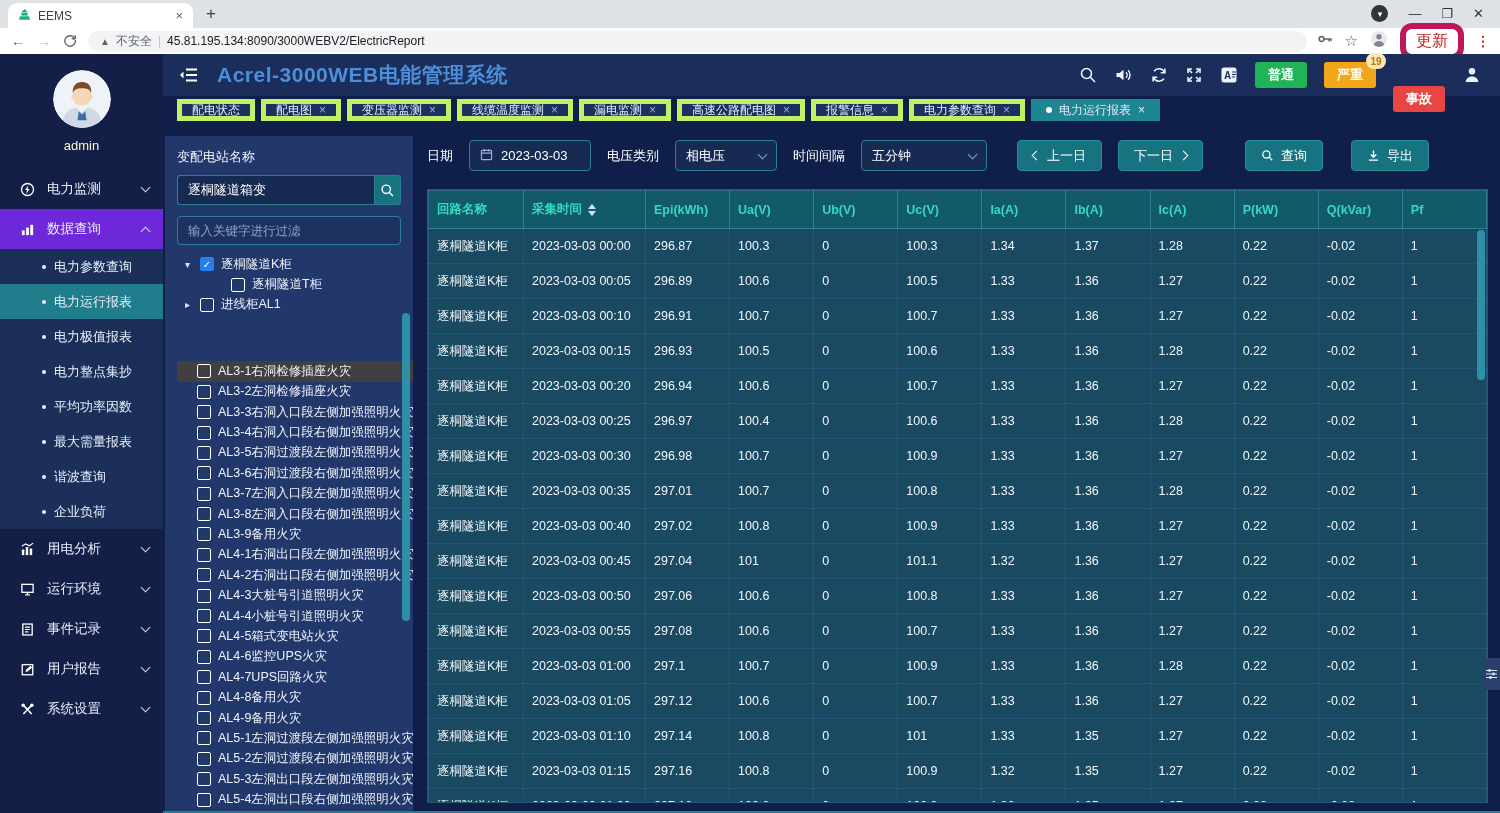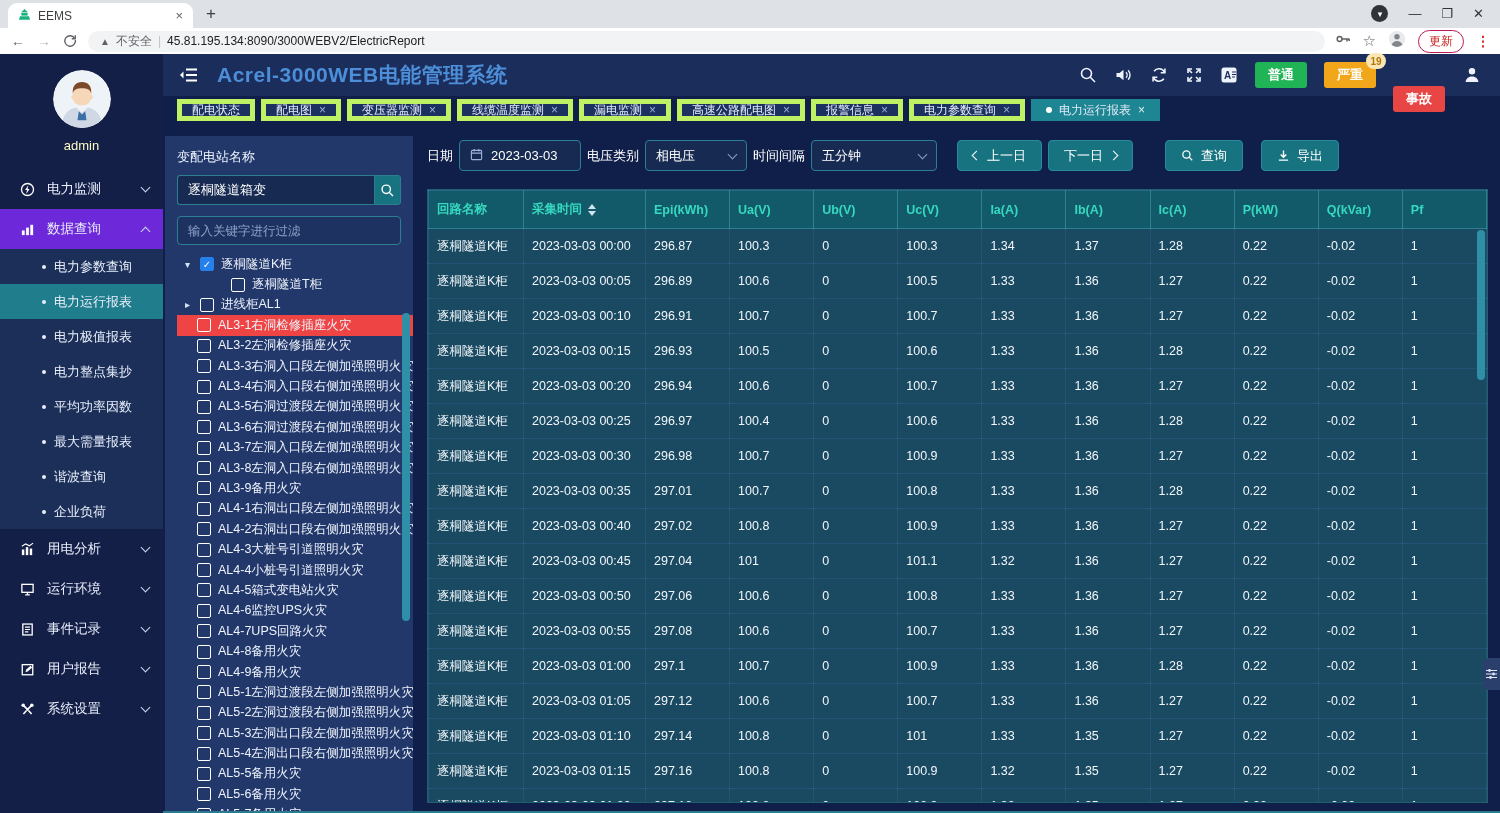--- a/index.html
+++ b/index.html
@@ -14,21 +14,21 @@
   .media-circle { width:17px; height:17px; border-radius:50%; background:#30343a; color:#fff; font-size:9px; display:flex; align-items:center; justify-content:center; }
   .win-glyph { font-size:13px; color:#30343a; }
   .urlbar { height:26px; background:#fff; display:flex; align-items:center; gap:10px; padding:0 10px; }
   .nav-glyph { font-size:14px; color:#5f6368; width:16px; text-align:center; }
   .nav-glyph.dis { color:#b6bac0; }
   .url-pill { flex:1; height:21px; background:#f1f3f4; border-radius:11px; display:flex; align-items:center; gap:6px; padding:0 12px; font-size:12px; color:#202124; }
   .warn-tri { color:#5f6368; font-size:10px; }
   .sec-label { color:#5f6368; }
   .pill-div { color:#c0c4c9; }
   .url-right { display:flex; align-items:center; gap:12px; }
-  .update-pill { border:1px solid #be185d; color:#c5221f; border-radius:12px; padding:2px 10px; font-size:12px; background:#fff; }
+  .update-pill { border:6px solid #be185d; color:#c5221f; border-radius:12px; padding:2px 10px; font-size:16px; background:#fff; }
   .kebab { color:#d93025; font-size:14px; font-weight:bold; }
 
   
   .app { display:flex; height:759px; }
   .sidebar { width:163px; flex-shrink:0; background:#141f47; display:flex; flex-direction:column; align-items:center; padding-top:16px; }
   .avatar { width:58px; height:58px; border-radius:50%; overflow:hidden; }
   .username { color:#fef9c3; font-size:13px; margin:10px 0 16px; }
   .menu { width:100%; }
   .menu-item { height:40px; display:flex; align-items:center; padding:0 14px 0 20px; color:#e9eefb; font-size:13.5px; cursor:pointer; }
   .menu-group.open .menu-item { background:#6d28d9; }
@@ -64,27 +64,27 @@
   .search-row { display:flex; margin-right:12px; }
   .search-input { flex:1; height:30px; background:#172a52; border:1px solid #2c7f92; border-right:none; border-radius:3px 0 0 3px; color:#fff; font-size:13px; padding:0 10px; outline:none; }
   .search-btn { width:44px; height:30px; background:#177380; border:1px solid #2c7f92; border-radius:0 3px 3px 0; display:flex; align-items:center; justify-content:center; cursor:pointer; }
   .filter-input { height:29px; margin:11px 12px 9px 0; background:#1d3260; border:1px solid #2c7f92; border-radius:4px; color:#fff; font-size:12.5px; padding:0 10px; outline:none; }
   .filter-input::placeholder { color:#8ca1c7; }
   .tree { flex:1; overflow:hidden; }
   .tree-row { height:20.4px; display:flex; align-items:center; gap:7px; padding-left:20px; color:#eef3fb; font-size:12.5px; cursor:pointer; white-space:nowrap; }
   .tree-row.lvl1 { padding-left:54px; }
   .tree-row.has-arrow { padding-left:5px; }
   .tree-row .arrow { width:11px; font-size:10px; color:#d7e4f7; text-align:center; flex-shrink:0; }
-  .tree-row.selected { background:#ef4444; }
+  .tree-row.selected { background:#404040;margin-top:46px; }
   .cb { width:14px; height:14px; border:1.5px solid #fdfdfd; border-radius:2px; flex-shrink:0; display:flex; align-items:center; justify-content:center; font-size:10px; color:#fff; background:transparent; }
   .cb.checked { background:#2680eb; border-color:#2680eb; }
   .tree-scroll { position:absolute; right:3px; top:177px; width:8px; height:308px; border-radius:4px; background:#2f8fa6; }
 
   .report { flex:1; min-width:0; display:flex; flex-direction:column; position:relative; }
-  .toolbar { display:flex; align-items:center; gap:6px; color:#fff; font-size:13px; margin:4px 0 18px; }
+  .toolbar { display:flex; align-items:center; gap:16px; color:#fff; font-size:13px; margin:4px 0 18px; }
   .fld-label { flex-shrink:0; }
   .date-box { width:122px; height:31px; background:#172a52; border:1px solid #2c7f92; border-radius:4px; display:flex; align-items:center; gap:8px; padding:0 10px; color:#fff; font-size:13px; }
   .select-box { height:31px; background:#172a52; border:1px solid #2c7f92; border-radius:4px; display:flex; align-items:center; justify-content:space-between; padding:0 10px; color:#fff; font-size:13px; cursor:pointer; }
   .sel-chev { width:7px; height:7px; border-right:1.5px solid #8ca1c7; border-bottom:1.5px solid #8ca1c7; transform:rotate(45deg); margin-top:-3px; }
   .tbtn { height:31px; background:#177380; border:1px solid #2a8a99; border-radius:4px; color:#fff; font-size:13px; display:flex; align-items:center; gap:7px; padding:0 15px; cursor:pointer; white-space:nowrap; }
   .bchev { width:7px; height:7px; border-left:1.7px solid #fff; border-bottom:1.7px solid #fff; transform:rotate(45deg); }
   .bchev.r { transform:rotate(-135deg); }
 
   .table-wrap { flex:1; min-height:0; position:relative; overflow:hidden; border:1px solid #1f5f6f; margin-bottom:8px; }
   table { width:100%; border-collapse:collapse; table-layout:fixed; }

